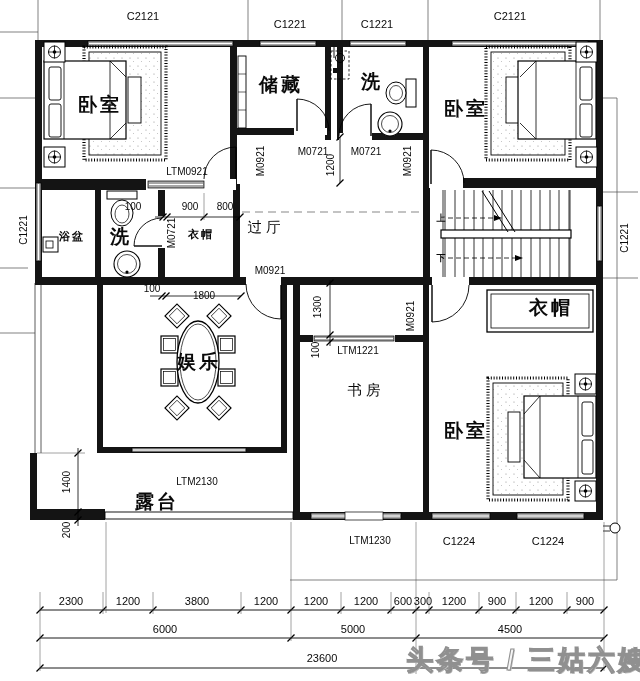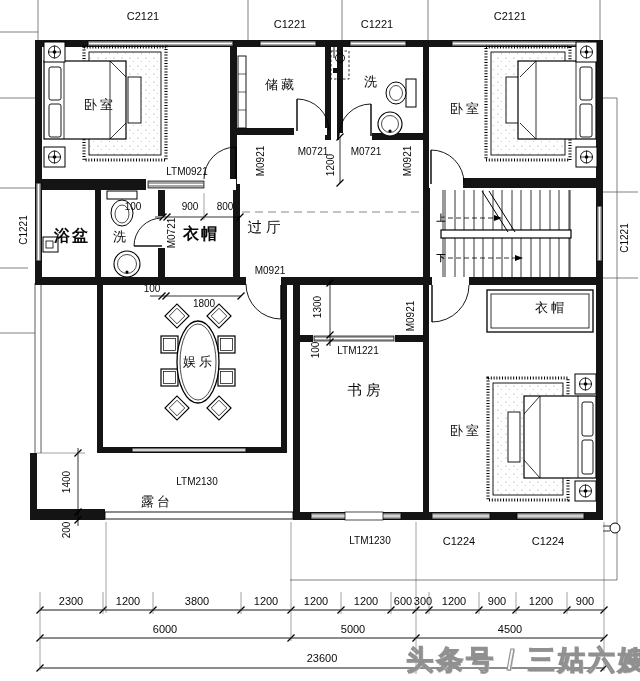--- a/index.html
+++ b/index.html
@@ -4,22 +4,22 @@
 <style>
   html,body{margin:0;padding:0;background:#fff}
   #stage{position:relative;width:640px;height:674px;background:#fff;overflow:hidden;
          font-family:"Liberation Sans","DejaVu Sans",sans-serif;color:#000}
   #stage svg{position:absolute;left:0;top:0}
   .lbl{position:absolute;transform:translate(-50%,-50%);white-space:nowrap;line-height:1;color:#0a0a0a}
   .rot{transform:translate(-50%,-50%) rotate(-90deg)}
   .c9{font-size:9px;font-weight:700}
   .c10{font-size:10px}
   .c11{font-size:11px}
-  .c12{font-size:16px;font-weight:700;letter-spacing:2px}
-  .c13{font-size:13px;font-weight:400;letter-spacing:3px}
+  .c12{font-size:11px;font-weight:700;letter-spacing:2px}
+  .c13{font-size:19px;font-weight:700;letter-spacing:3px}
   .c14{font-size:14.5px;font-weight:400;letter-spacing:4px}
   .watermark{font-size:27px;font-weight:700;letter-spacing:3px;color:#f6f6f6;
              -webkit-text-stroke:1.1px #909090;text-shadow:1px 1px 0 #bdbdbd}
 </style>
 </head>
 <body>
 
 <div id="stage">
 
 <svg width="640" height="681" viewBox="0 0 640 681">
@@ -308,21 +308,21 @@
 <span class="lbl c11" style="left:459px;top:541px">C1224</span>
 <span class="lbl c11" style="left:548px;top:541px">C1224</span>
 <span class="lbl c10 rot" style="left:24px;top:230px">C1221</span>
 <span class="lbl c10 rot" style="left:625px;top:238px">C1221</span>
 
 <span class="lbl c10 rot" style="left:331px;top:165px">1200</span>
 <span class="lbl c10" style="left:133px;top:207px">100</span>
 <span class="lbl c10" style="left:190px;top:207px">900</span>
 <span class="lbl c10" style="left:225px;top:207px">800</span>
 <span class="lbl c10" style="left:152px;top:289px">100</span>
-<span class="lbl c10" style="left:204px;top:304px">1800</span>
+<span class="lbl c10" style="left:204px;top:296px">1800</span>
 <span class="lbl c10 rot" style="left:318px;top:307px">1300</span>
 <span class="lbl c10 rot" style="left:316px;top:350px">100</span>
 <span class="lbl c10 rot" style="left:67px;top:482px">1400</span>
 <span class="lbl c10 rot" style="left:67px;top:530px">200</span>
 
 <span class="lbl c11" style="left:71px;top:601px">2300</span>
 <span class="lbl c11" style="left:128px;top:601px">1200</span>
 <span class="lbl c11" style="left:197px;top:601px">3800</span>
 <span class="lbl c11" style="left:266px;top:601px">1200</span>
 <span class="lbl c11" style="left:316px;top:601px">1200</span>

